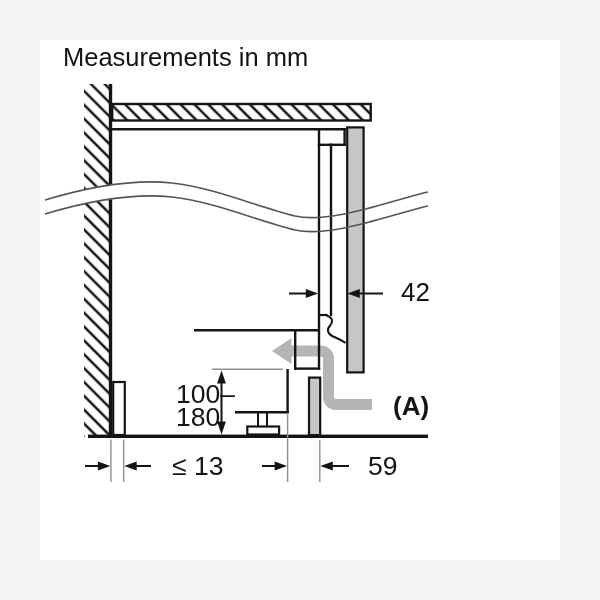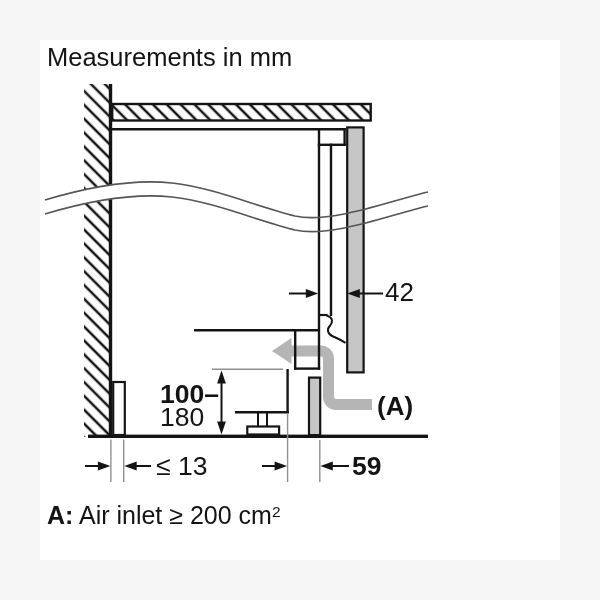--- a/index.html
+++ b/index.html
@@ -1,26 +1,26 @@
 <!DOCTYPE html>
 <html><head>
 <meta charset="utf-8">
 <style>
   html,body{margin:0;padding:0;}
   .stage{position:relative;width:600px;height:600px;overflow:hidden;
          font-family:"Liberation Sans",sans-serif;}
   .stage svg{position:absolute;left:0;top:0;}
   .t{position:absolute;color:#141414;white-space:nowrap;line-height:1;
-     font-family:"Liberation Sans",sans-serif;}
+     font-family:"Liberation Sans",sans-serif;margin-left:16px;}
   .t-title{left:47px;top:45px;font-size:25.5px;}
   .t-42{left:385px;top:279px;font-size:26px;}
-  .t-100{left:160px;top:381px;font-size:26.5px;font-weight:bold;}
+  .t-100{left:160px;top:381px;font-size:26.5px;}
   .t-180{left:160px;top:404px;font-size:26.5px;}
   .t-leq10{left:156px;top:453px;font-size:26.5px;}
-  .t-59{left:352px;top:453px;font-size:26.5px;font-weight:bold;}
+  .t-59{left:352px;top:453px;font-size:26.5px;}
   .t-A{left:377px;top:393px;font-size:26px;font-weight:bold;}
   .t-caption{left:47px;top:503px;font-size:25px;}
   .t-caption b{font-weight:bold;}
   .t-caption sup{font-size:0.62em;vertical-align:7px;}
   .ln{stroke:#141414;fill:none;}
   .dim{stroke:#909090;stroke-width:1.4;fill:none;}
   .blk{fill:#141414;}
 </style>
 </head>
 <body>
@@ -119,15 +119,14 @@
   </g>
 </svg>
 
 <div class="t t-title">Measurements in mm</div>
 <div class="t t-42">42</div>
 <div class="t t-100">100–</div>
 <div class="t t-180">180</div>
 <div class="t t-leq10">≤ 13</div>
 <div class="t t-59">59</div>
 <div class="t t-A">(A)</div>
-<div class="t t-caption"><b>A:</b><span> Air inlet ≥ 200 cm</span><sup>2</sup></div>
 
 </div>
 
 </body></html>

